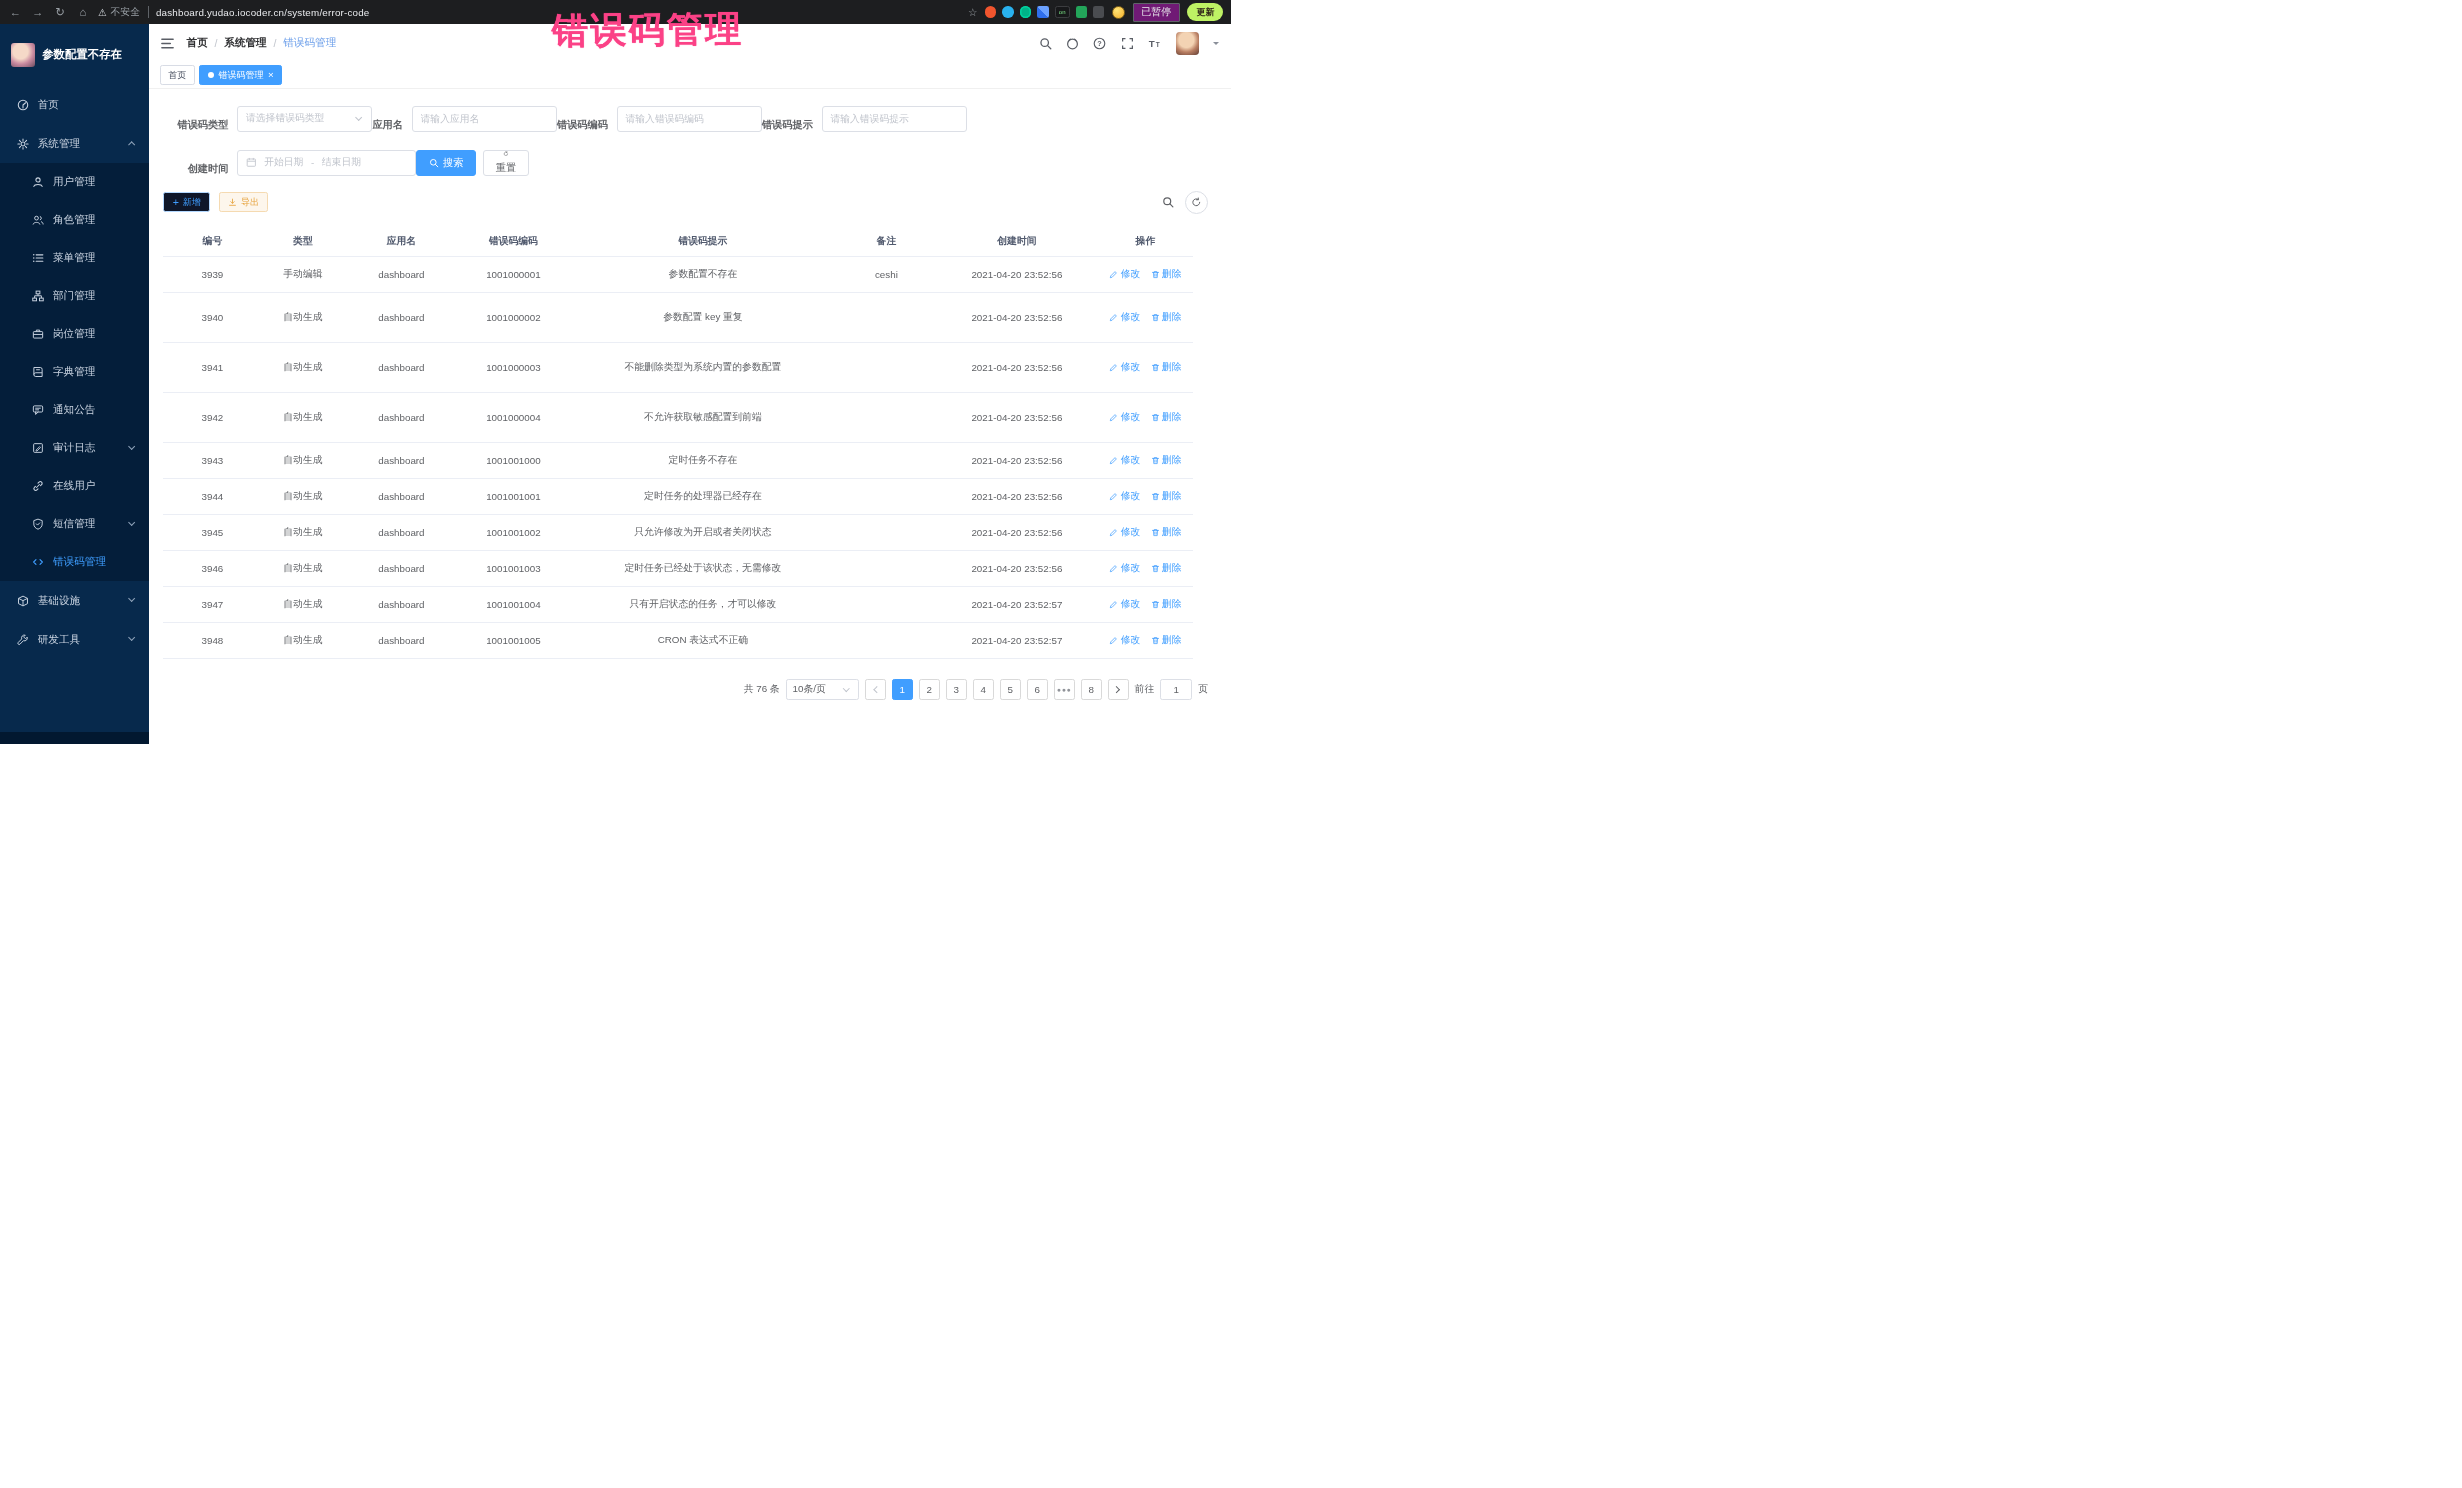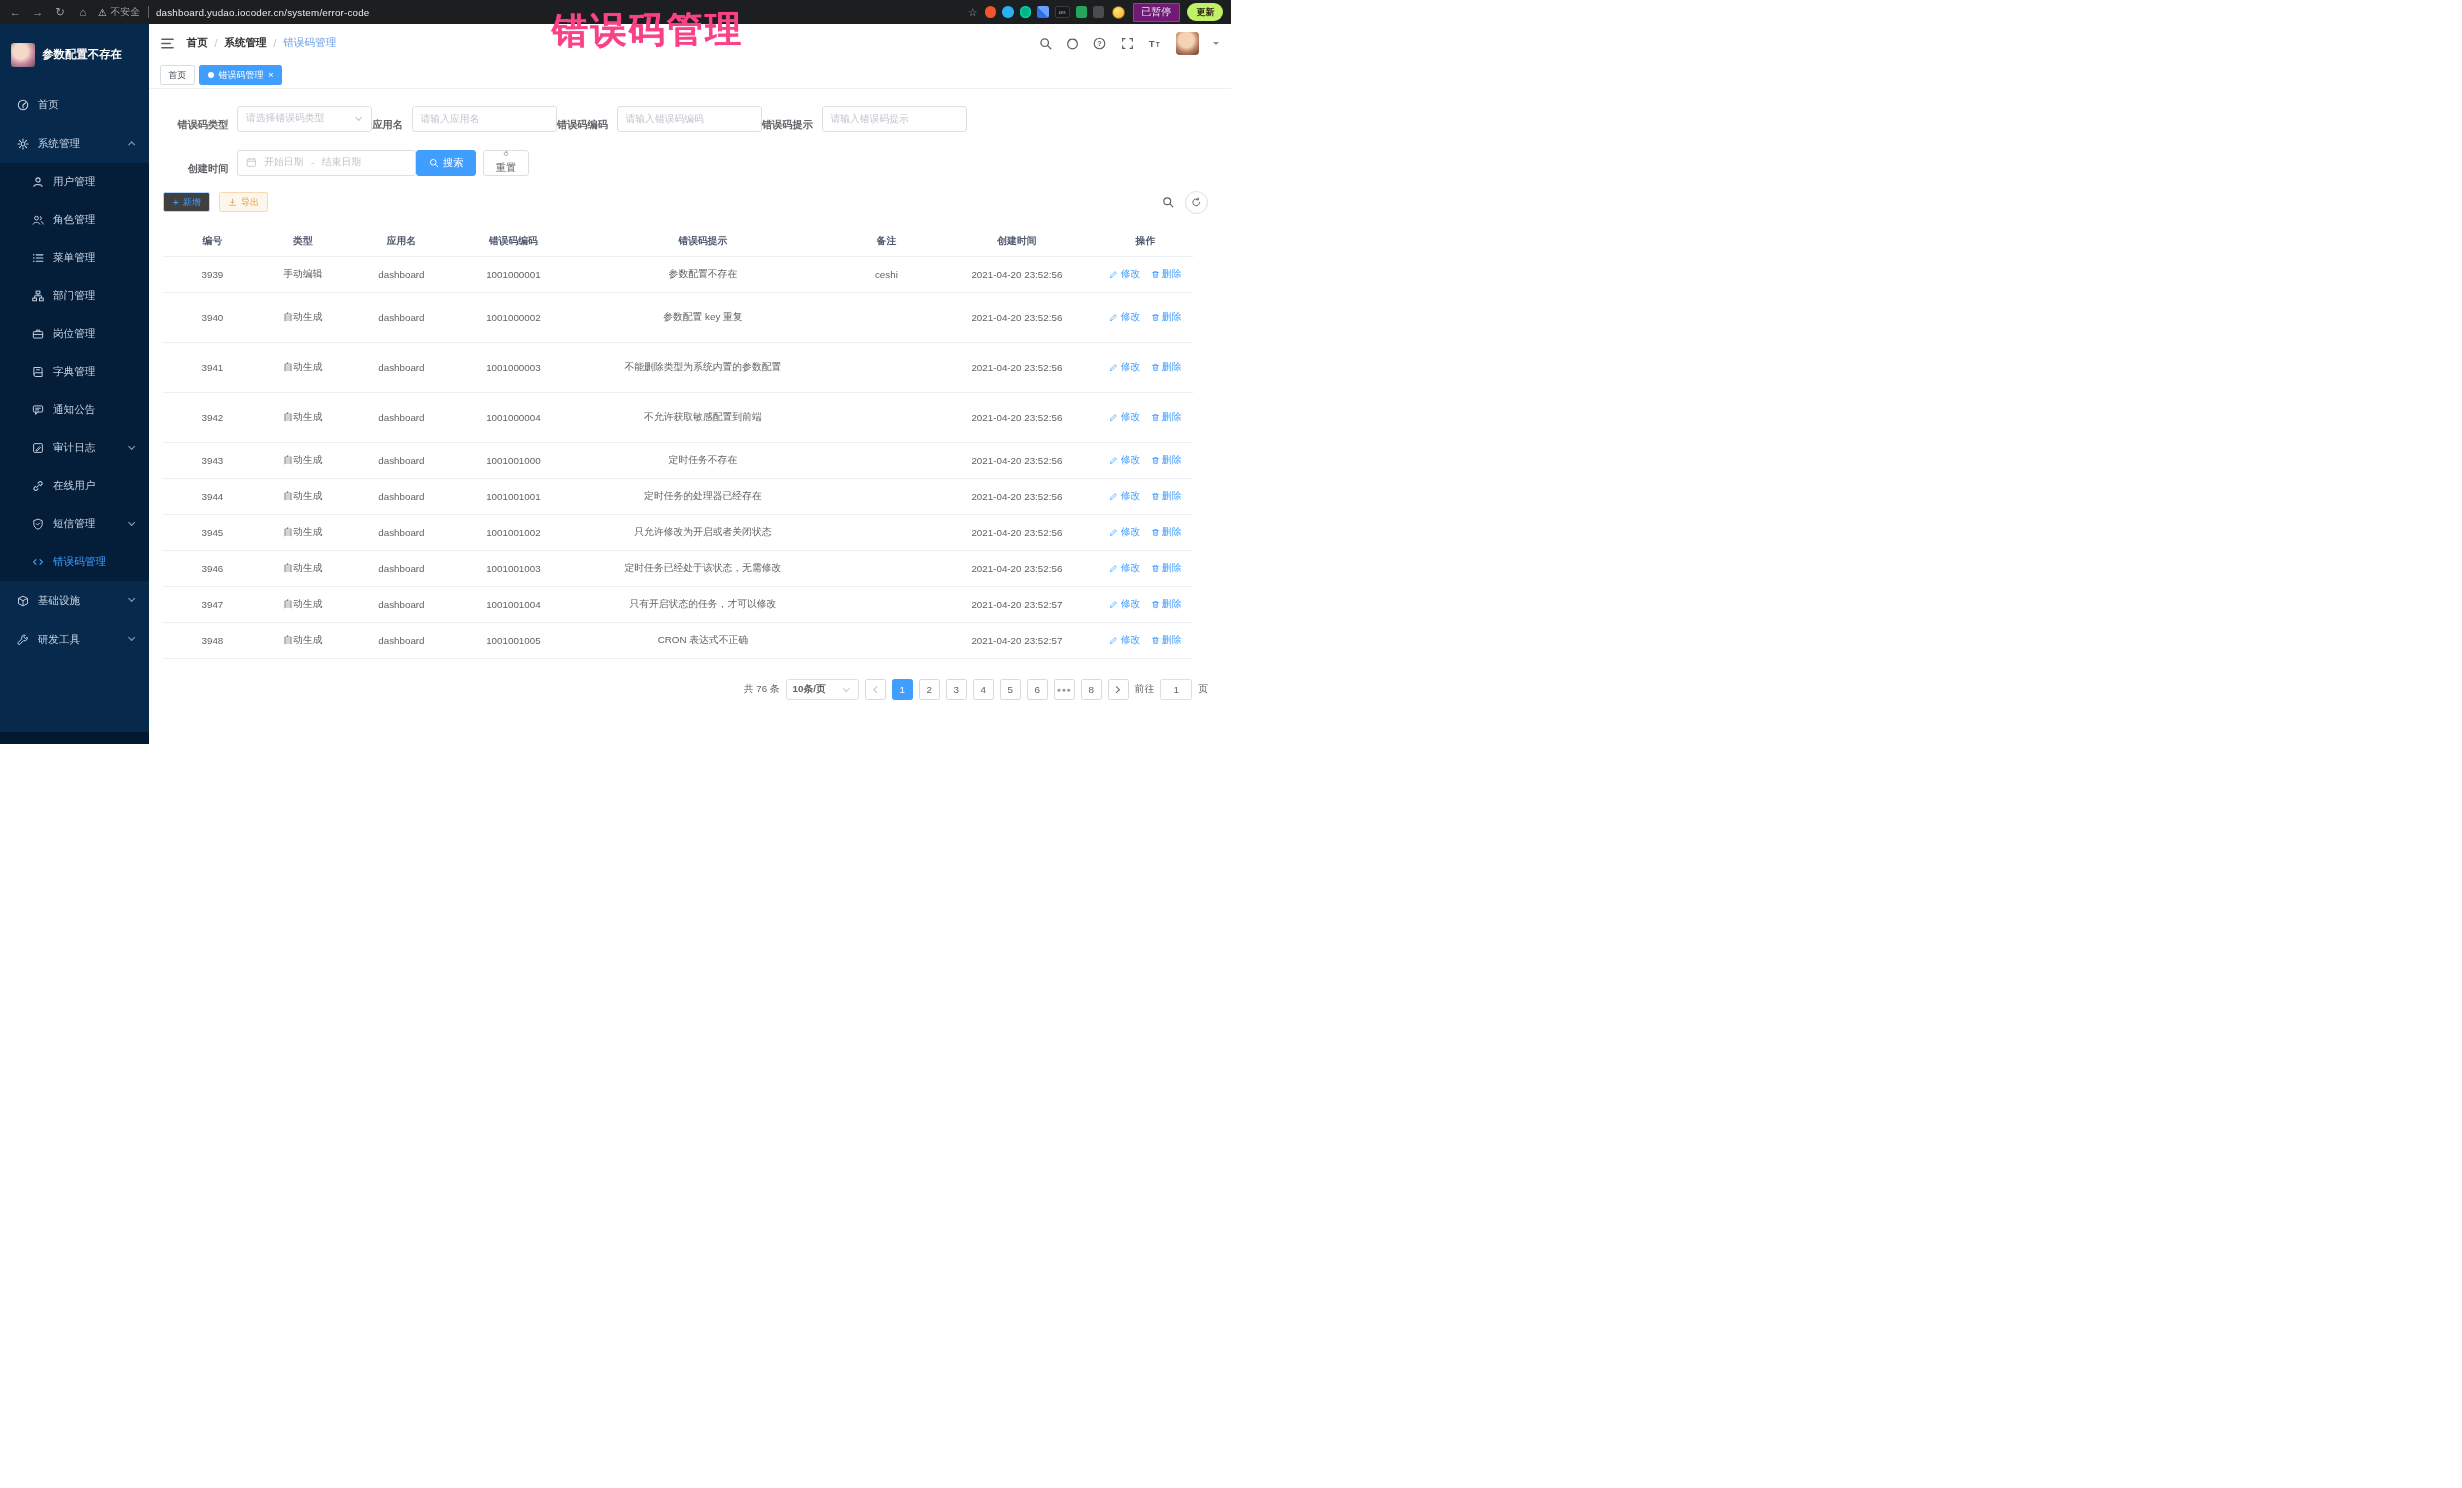--- a/index.html
+++ b/index.html
@@ -89,21 +89,21 @@
   .dic { width:10.6px; height:10.6px; color:#c0c4cc; flex-shrink:0; }
   .dsep { color:#c0c4cc; font-size:9.8px; }
   .btn-search { height:26px; padding:0 11.4px; background:#409eff; border:0.8px solid #409eff; color:#fff; border-radius:3px; font-size:10.2px; display:inline-flex; align-items:center; gap:4.5px; cursor:pointer; font-family:inherit; }
   .btn-reset { height:26px; padding:0 11.4px; background:#fff; border:0.8px solid #dcdfe6; color:#606266; border-radius:3px; font-size:10.2px; display:inline-flex; align-items:center; gap:4.5px; cursor:pointer; margin-left:7.6px; font-family:inherit;flex-direction:column; }
   .bic-w { width:9.8px; height:9.8px; color:#fff; }
   .bic-g { width:9.8px; height:9.8px; color:#606266; }
 
   
   .toolbar { display:flex; align-items:center; padding:0 23px 0 14.4px; margin-top:-3px; }
   .btn { height:20.5px; padding:0 8.3px; border-radius:2.3px; font-size:9px; display:inline-flex; align-items:center; gap:3.8px; cursor:pointer; font-family:inherit; }
-  .btn.add { background:#404040; border:0.8px solid #b3d8ff; color:#409eff; margin-right:9px; }
+  .btn.add { background:#0f172a; border:0.8px solid #b3d8ff; color:#409eff; margin-right:9px; }
   .btn.export { background:#fdf6ec; border:0.8px solid #f5dab1; color:#e6a23c; }
   .plus::before { content:"+"; font-size:10.6px; line-height:1; }
   .bic { width:9px; height:9px; }
   .toolbar-right { margin-left:auto; display:flex; align-items:center; gap:10.6px; }
   .tr-ic { width:12px; height:12px; color:#606266; cursor:pointer; }
   .tr-circle { width:23px; height:23px; border:0.8px solid #dcdfe6; border-radius:50%; display:inline-flex; align-items:center; justify-content:center; cursor:pointer; }
   .tr-ic2 { width:10.6px; height:10.6px; color:#606266; }
 
   
   .table { margin:13.6px 38px 0 14.4px; width:1030px; }
@@ -112,21 +112,21 @@
   .trow { min-height:36px; font-size:9.8px; color:#606266; border-bottom:0.8px solid #ebeef5; }
   .trow.tall { min-height:50px; }
   .cell { text-align:center; padding:0 3px; }
   .c-id{width:98px;} .c-type{width:83px;} .c-app{width:114px;} .c-code{width:110px;} .c-msg{width:269px;} .c-remark{width:98px;} .c-time{width:163px;} .c-ops{width:94px; white-space:nowrap;}
   .code-wrap { display:inline-block; width:58px; word-break:break-all; line-height:1.65; }
   .op { color:#409eff; text-decoration:none; display:inline-flex; align-items:center; gap:2.3px; margin:0 3.8px; cursor:pointer; }
   .opic { width:9px; height:9px; }
 
   
   .pagination { display:flex; justify-content:flex-end; align-items:center; gap:6px; padding:19.7px 23px 0 0; font-size:9.8px; color:#606266; }
-  .psize { width:73px; height:21px; border:0.8px solid #dcdfe6; border-radius:2.3px; display:inline-flex; align-items:center; padding:0 6px; gap:4.5px; cursor:pointer; color:#606266;font-weight:bold; }
+  .psize { width:73px; height:21px; border:0.8px solid #dcdfe6; border-radius:2.3px; display:inline-flex; align-items:center; padding:0 6px; gap:4.5px; cursor:pointer; color:#606266; }
   .psize .chev { width:4.5px; height:4.5px; border-color:#c0c4cc; margin-left:auto; }
   .pbtn { min-width:21px; height:21px; border:0.8px solid #d9d9d9; border-radius:2.3px; background:#fff; display:inline-flex; align-items:center; justify-content:center; cursor:pointer; color:#606266; font-size:9.8px; }
   .pbtn.active { background:#409eff; border-color:#409eff; color:#fff; }
   .pbtn.disabled { color:#c0c4cc; }
   .pbtn.more { letter-spacing:0.8px; font-size:6.8px; color:#909399; }
   .pchev { width:5.3px; height:5.3px; border-right:1.1px solid currentColor; border-bottom:1.1px solid currentColor; }
   .pchev.left { transform:rotate(135deg); margin-left:2.3px; }
   .pchev.right { transform:rotate(-45deg); margin-right:2.3px; }
   .pgoto-input { width:32px; height:21px; border:0.8px solid #dcdfe6; border-radius:2.3px; text-align:center; font-size:9.8px; color:#606266; outline:none; font-family:inherit; }
 </style>

